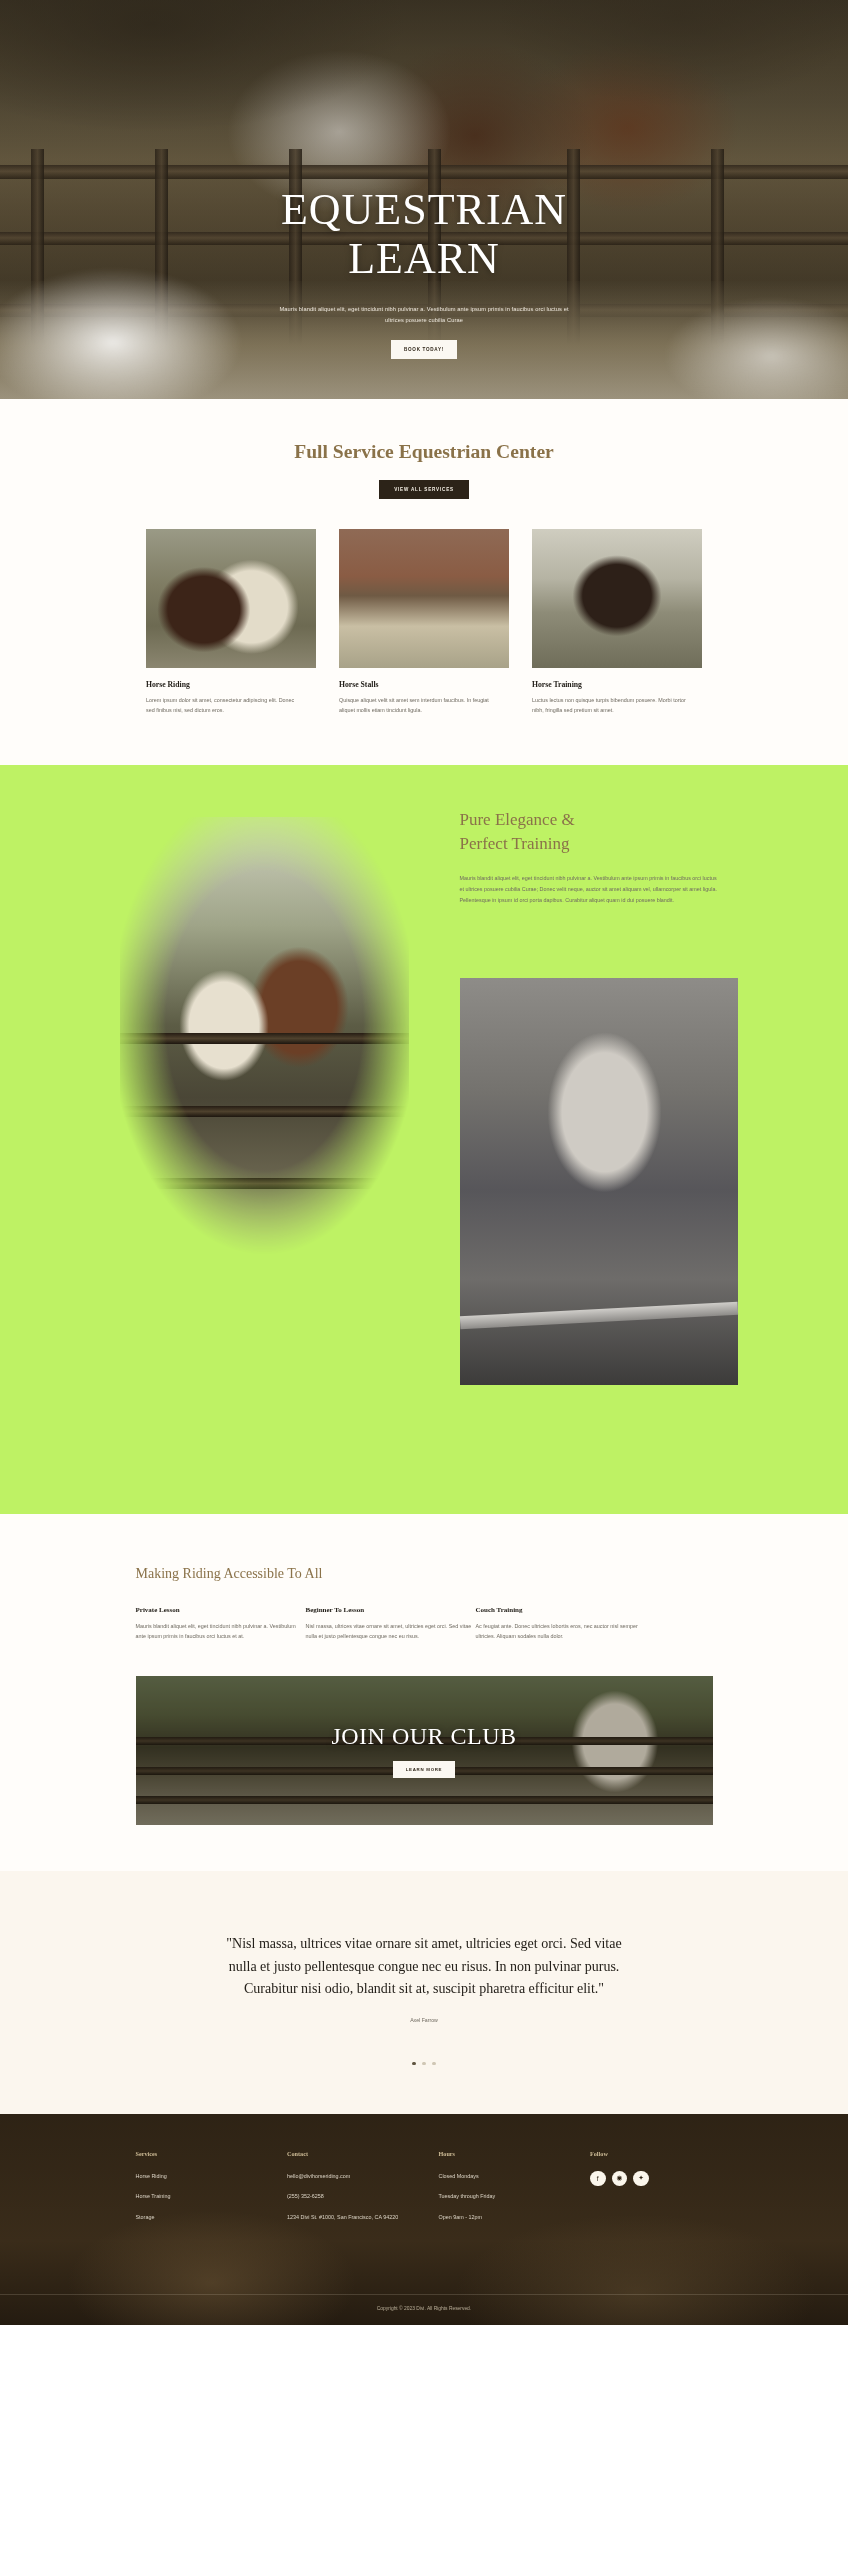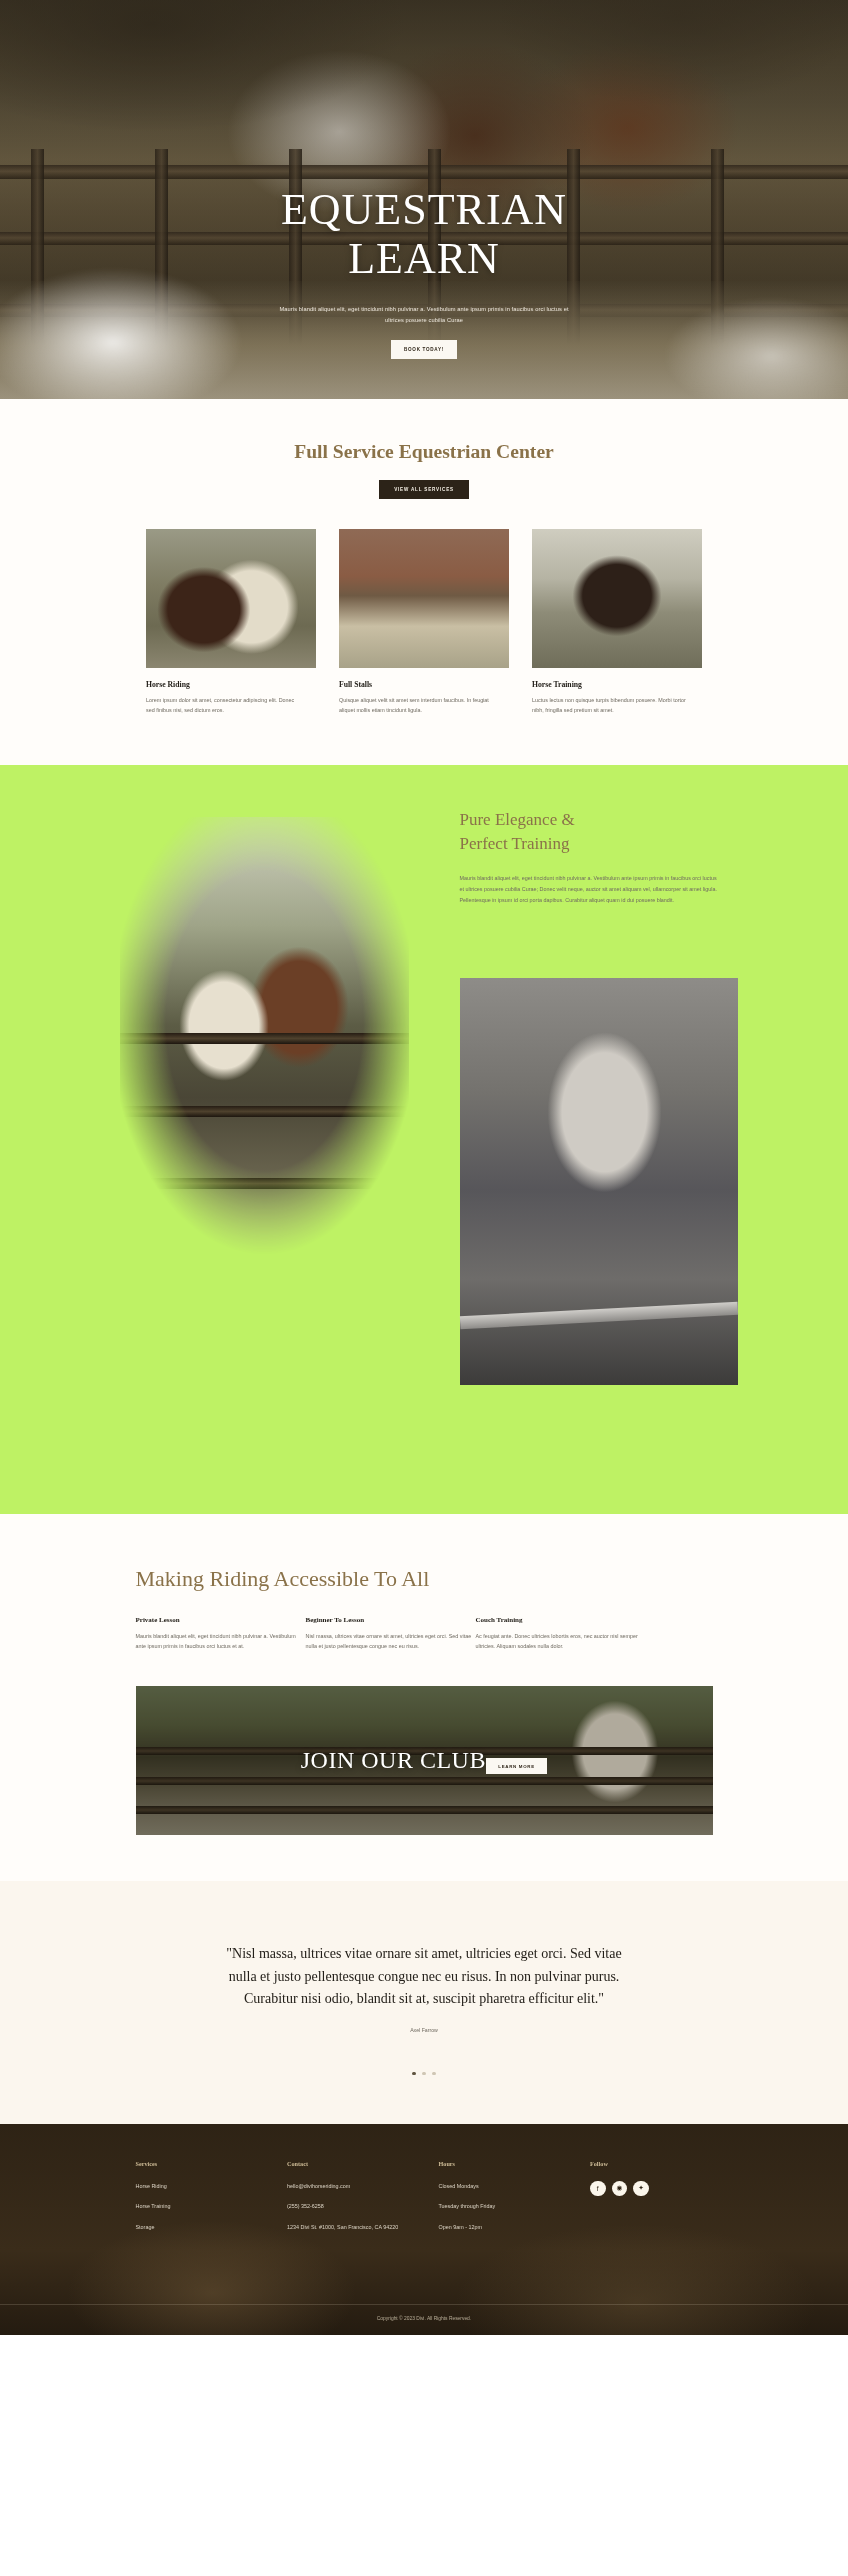--- a/index.html
+++ b/index.html
@@ -226,21 +226,21 @@
 
   
   .accessible {
     background: #fffdfa;
     padding: 52px 0 46px;
   }
   .acc-wrap { width: 577px; margin: 0 auto; }
   .acc-title {
     font-family: "Liberation Serif", serif;
     color: #8a7249;
-    font-size: 22px;
+    font-size: 14px;
     font-weight: 400;
   }
   .acc-cols { display: flex; margin-top: 24px; }
   .acc-col { width: 170px; }
   .acc-col h4 {
     font-family: "Liberation Serif", serif;
     font-size: 7px;
     color: #24201a;
     font-weight: bold;
   }
@@ -265,21 +265,21 @@
   .club .rail {
     position: absolute; left: 0; right: 0; height: 8.2px;
     background: linear-gradient(to bottom, #241c13, #4a3d2b 50%, #1b150e);
   }
   .club .rail.c1 { top: 61px; }
   .club .rail.c2 { top: 91px; }
   .club .rail.c3 { top: 120px; }
   .club-scrim { position: absolute; inset: 0; background: rgba(30,25,17,.30); }
   .club-inner {
     position: absolute; inset: 0;
-    display: flex; flex-direction: row; align-items: center; justify-content: center;
+    display: flex; flex-direction: column; align-items: center; justify-content: center;
   }
   .club-title {
     font-family: "Liberation Serif", serif;
     color: #fff;
     font-size: 24px;
     letter-spacing: 0.5px;
     text-shadow: 0 1px 6.2px rgba(0,0,0,.4);
   }
   .btn-white {
     margin-top: 11.3px;
@@ -403,21 +403,21 @@
   <button class="btn-dark">VIEW ALL SERVICES</button>
 
   <div class="cards">
     <div class="card">
       <div class="card-img a"></div>
       <h3>Horse Riding</h3>
       <p>Lorem ipsum dolor sit amet, consectetur adipiscing elit. Donec sed finibus nisi, sed dictum eros.</p>
     </div>
     <div class="card">
       <div class="card-img b"></div>
-      <h3>Full Stalls</h3>
+      <h3>Horse Stalls</h3>
       <p>Quisque aliquet velit sit amet sem interdum faucibus. In feugiat aliquet mollis etiam tincidunt ligula.</p>
     </div>
     <div class="card">
       <div class="card-img c"></div>
       <h3>Horse Training</h3>
       <p>Luctus lectus non quisque turpis bibendum posuere. Morbi tortor nibh, fringilla sed pretium sit amet.</p>
     </div>
   </div>
 </section>
 

